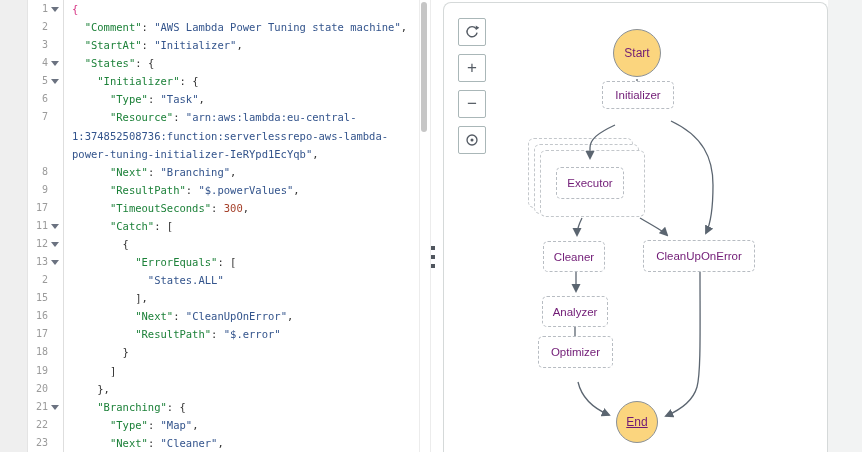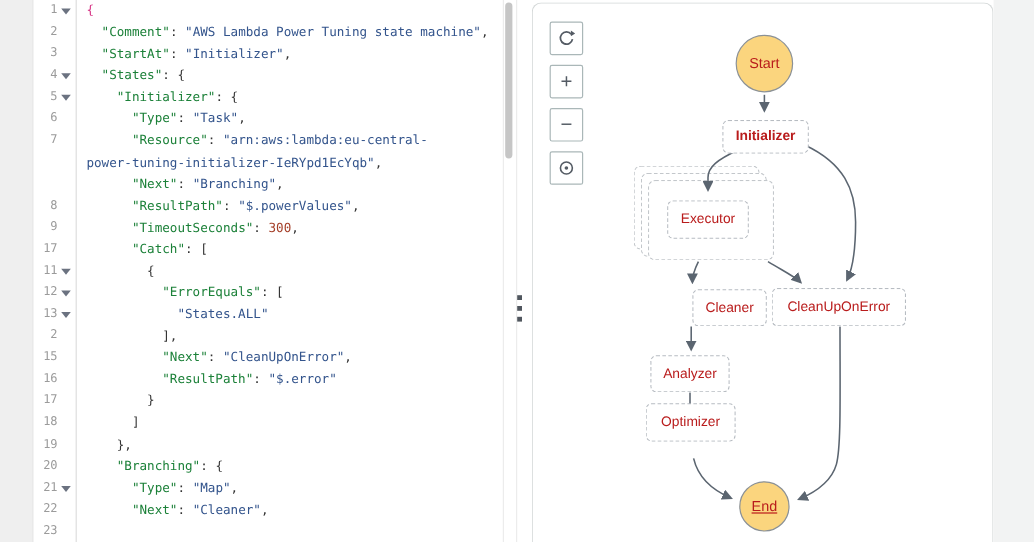--- a/index.html
+++ b/index.html
@@ -30,21 +30,21 @@
         border:1px solid #d5d9d9;border-bottom:none;border-radius:8px 8px 0 0;}
   .grayside{position:absolute;left:828px;top:0;width:34px;height:452px;background:#f2f3f3;}
   .toolbar{position:absolute;left:458px;top:18px;width:28px;}
   .tbtn{width:28px;height:28px;margin-bottom:8px;background:#fff;border:1px solid #aab7b8;border-radius:2px;
         display:flex;align-items:center;justify-content:center;font-size:17px;color:#545b64;box-sizing:border-box;
         font-family:"Liberation Sans",sans-serif;padding:0;cursor:pointer;}
   
   .edges{position:absolute;left:0;top:0;width:862px;height:452px;pointer-events:none;}
   .edge{fill:none;stroke:#5b6570;stroke-width:1.3;}
   .node{position:absolute;box-sizing:border-box;display:flex;align-items:center;justify-content:center;
-        font-size:11.5px;color:#b91c1c;background:#fff;border:1px dashed #b7bcc2;border-radius:5px;z-index:5;}
+        font-size:11.5px;color:#701a75;background:#fff;border:1px dashed #b7bcc2;border-radius:5px;z-index:5;}
   .node.circle{border:1px solid #8b9196;border-radius:50%;background:#fbd57e;font-size:12px;z-index:5;}
   .stack-layer{position:absolute;box-sizing:border-box;background:#fff;border:1px dashed #c3c7cb;border-radius:6px;z-index:1;}
   svg.edges{z-index:3;}
 </style>
 </head>
 <body>
 
 <div class="stage">
 
   <div class="editor">
@@ -134,20 +134,21 @@
         </div>
       </div>
     <div class="code">
         <div class="crow"><span class="t-b">{</span></div>
         <div class="crow"><span class="t-w">  </span><span class="t-k">"Comment"</span><span class="t-p">: </span><span class="t-s">"AWS Lambda Power Tuning state machine"</span><span class="t-p">,</span></div>
         <div class="crow"><span class="t-w">  </span><span class="t-k">"StartAt"</span><span class="t-p">: </span><span class="t-s">"Initializer"</span><span class="t-p">,</span></div>
         <div class="crow"><span class="t-w">  </span><span class="t-k">"States"</span><span class="t-p">: {</span></div>
         <div class="crow"><span class="t-w">    </span><span class="t-k">"Initializer"</span><span class="t-p">: {</span></div>
         <div class="crow"><span class="t-w">      </span><span class="t-k">"Type"</span><span class="t-p">: </span><span class="t-s">"Task"</span><span class="t-p">,</span></div>
         <div class="crow"><span class="t-w">      </span><span class="t-k">"Resource"</span><span class="t-p">: </span><span class="t-s">"arn:aws:lambda:eu-central-</span></div>
+        <div class="crow"><span class="t-s">1:374852508736:function:serverlessrepo-aws-lambda-</span></div>
         <div class="crow"><span class="t-s">power-tuning-initializer-IeRYpd1EcYqb"</span><span class="t-p">,</span></div>
         <div class="crow"><span class="t-w">      </span><span class="t-k">"Next"</span><span class="t-p">: </span><span class="t-s">"Branching"</span><span class="t-p">,</span></div>
         <div class="crow"><span class="t-w">      </span><span class="t-k">"ResultPath"</span><span class="t-p">: </span><span class="t-s">"$.powerValues"</span><span class="t-p">,</span></div>
         <div class="crow"><span class="t-w">      </span><span class="t-k">"TimeoutSeconds"</span><span class="t-p">: </span><span class="t-n">300</span><span class="t-p">,</span></div>
         <div class="crow"><span class="t-w">      </span><span class="t-k">"Catch"</span><span class="t-p">: [</span></div>
         <div class="crow"><span class="t-w">        </span><span class="t-p">{</span></div>
         <div class="crow"><span class="t-w">          </span><span class="t-k">"ErrorEquals"</span><span class="t-p">: [</span></div>
         <div class="crow"><span class="t-w">            </span><span class="t-s">"States.ALL"</span></div>
         <div class="crow"><span class="t-w">          </span><span class="t-p">],</span></div>
         <div class="crow"><span class="t-w">          </span><span class="t-k">"Next"</span><span class="t-p">: </span><span class="t-s">"CleanUpOnError"</span><span class="t-p">,</span></div>
@@ -212,22 +213,22 @@
       <path d="M582,218 C578,226 577,230 577,235" class="edge" marker-end="url(#arw)"></path>
       <path d="M640,218 C655,227 663,231 667,235" class="edge" marker-end="url(#arw)"></path>
       <path d="M576,272 L576,291" class="edge" marker-end="url(#arw)"></path>
       <path d="M575,327 L575,345" class="edge" marker-end="url(#arw)"></path>
       <path d="M578,382 C582,399 595,409 609,415" class="edge" marker-end="url(#arw)"></path>
       <path d="M700,272 C700,330 701,372 697,387 C693,401 680,410 666,416" class="edge" marker-end="url(#arw)"></path>
     </svg>
 
   <div>
       <div class="node circle" style="left: 613px; top: 29px; width: 48px; height: 48px;">Start</div>
-      <div class="node" style="left: 602px; top: 100px; width: 72px; height: 28px; font-weight: bold;">Initializer</div>
+      <div class="node" style="left: 602px; top: 81px; width: 72px; height: 28px;">Initializer</div>
       <div class="node" style="left: 556px; top: 167px; width: 68px; height: 32px;">Executor</div>
-      <div class="node" style="left: 577px; top: 241px; width: 62px; height: 31px;">Cleaner</div>
+      <div class="node" style="left: 543px; top: 241px; width: 62px; height: 31px;">Cleaner</div>
       <div class="node" style="left: 643px; top: 240px; width: 112px; height: 32px;">CleanUpOnError</div>
       <div class="node" style="left: 542px; top: 296px; width: 66px; height: 31px;">Analyzer</div>
       <div class="node" style="left: 538px; top: 336px; width: 75px; height: 32px;">Optimizer</div>
       <div class="node circle" style="left: 616px; top: 401px; width: 42px; height: 42px; text-decoration: underline;">End</div>
     </div>
 
 </div>
 
 </body></html>

